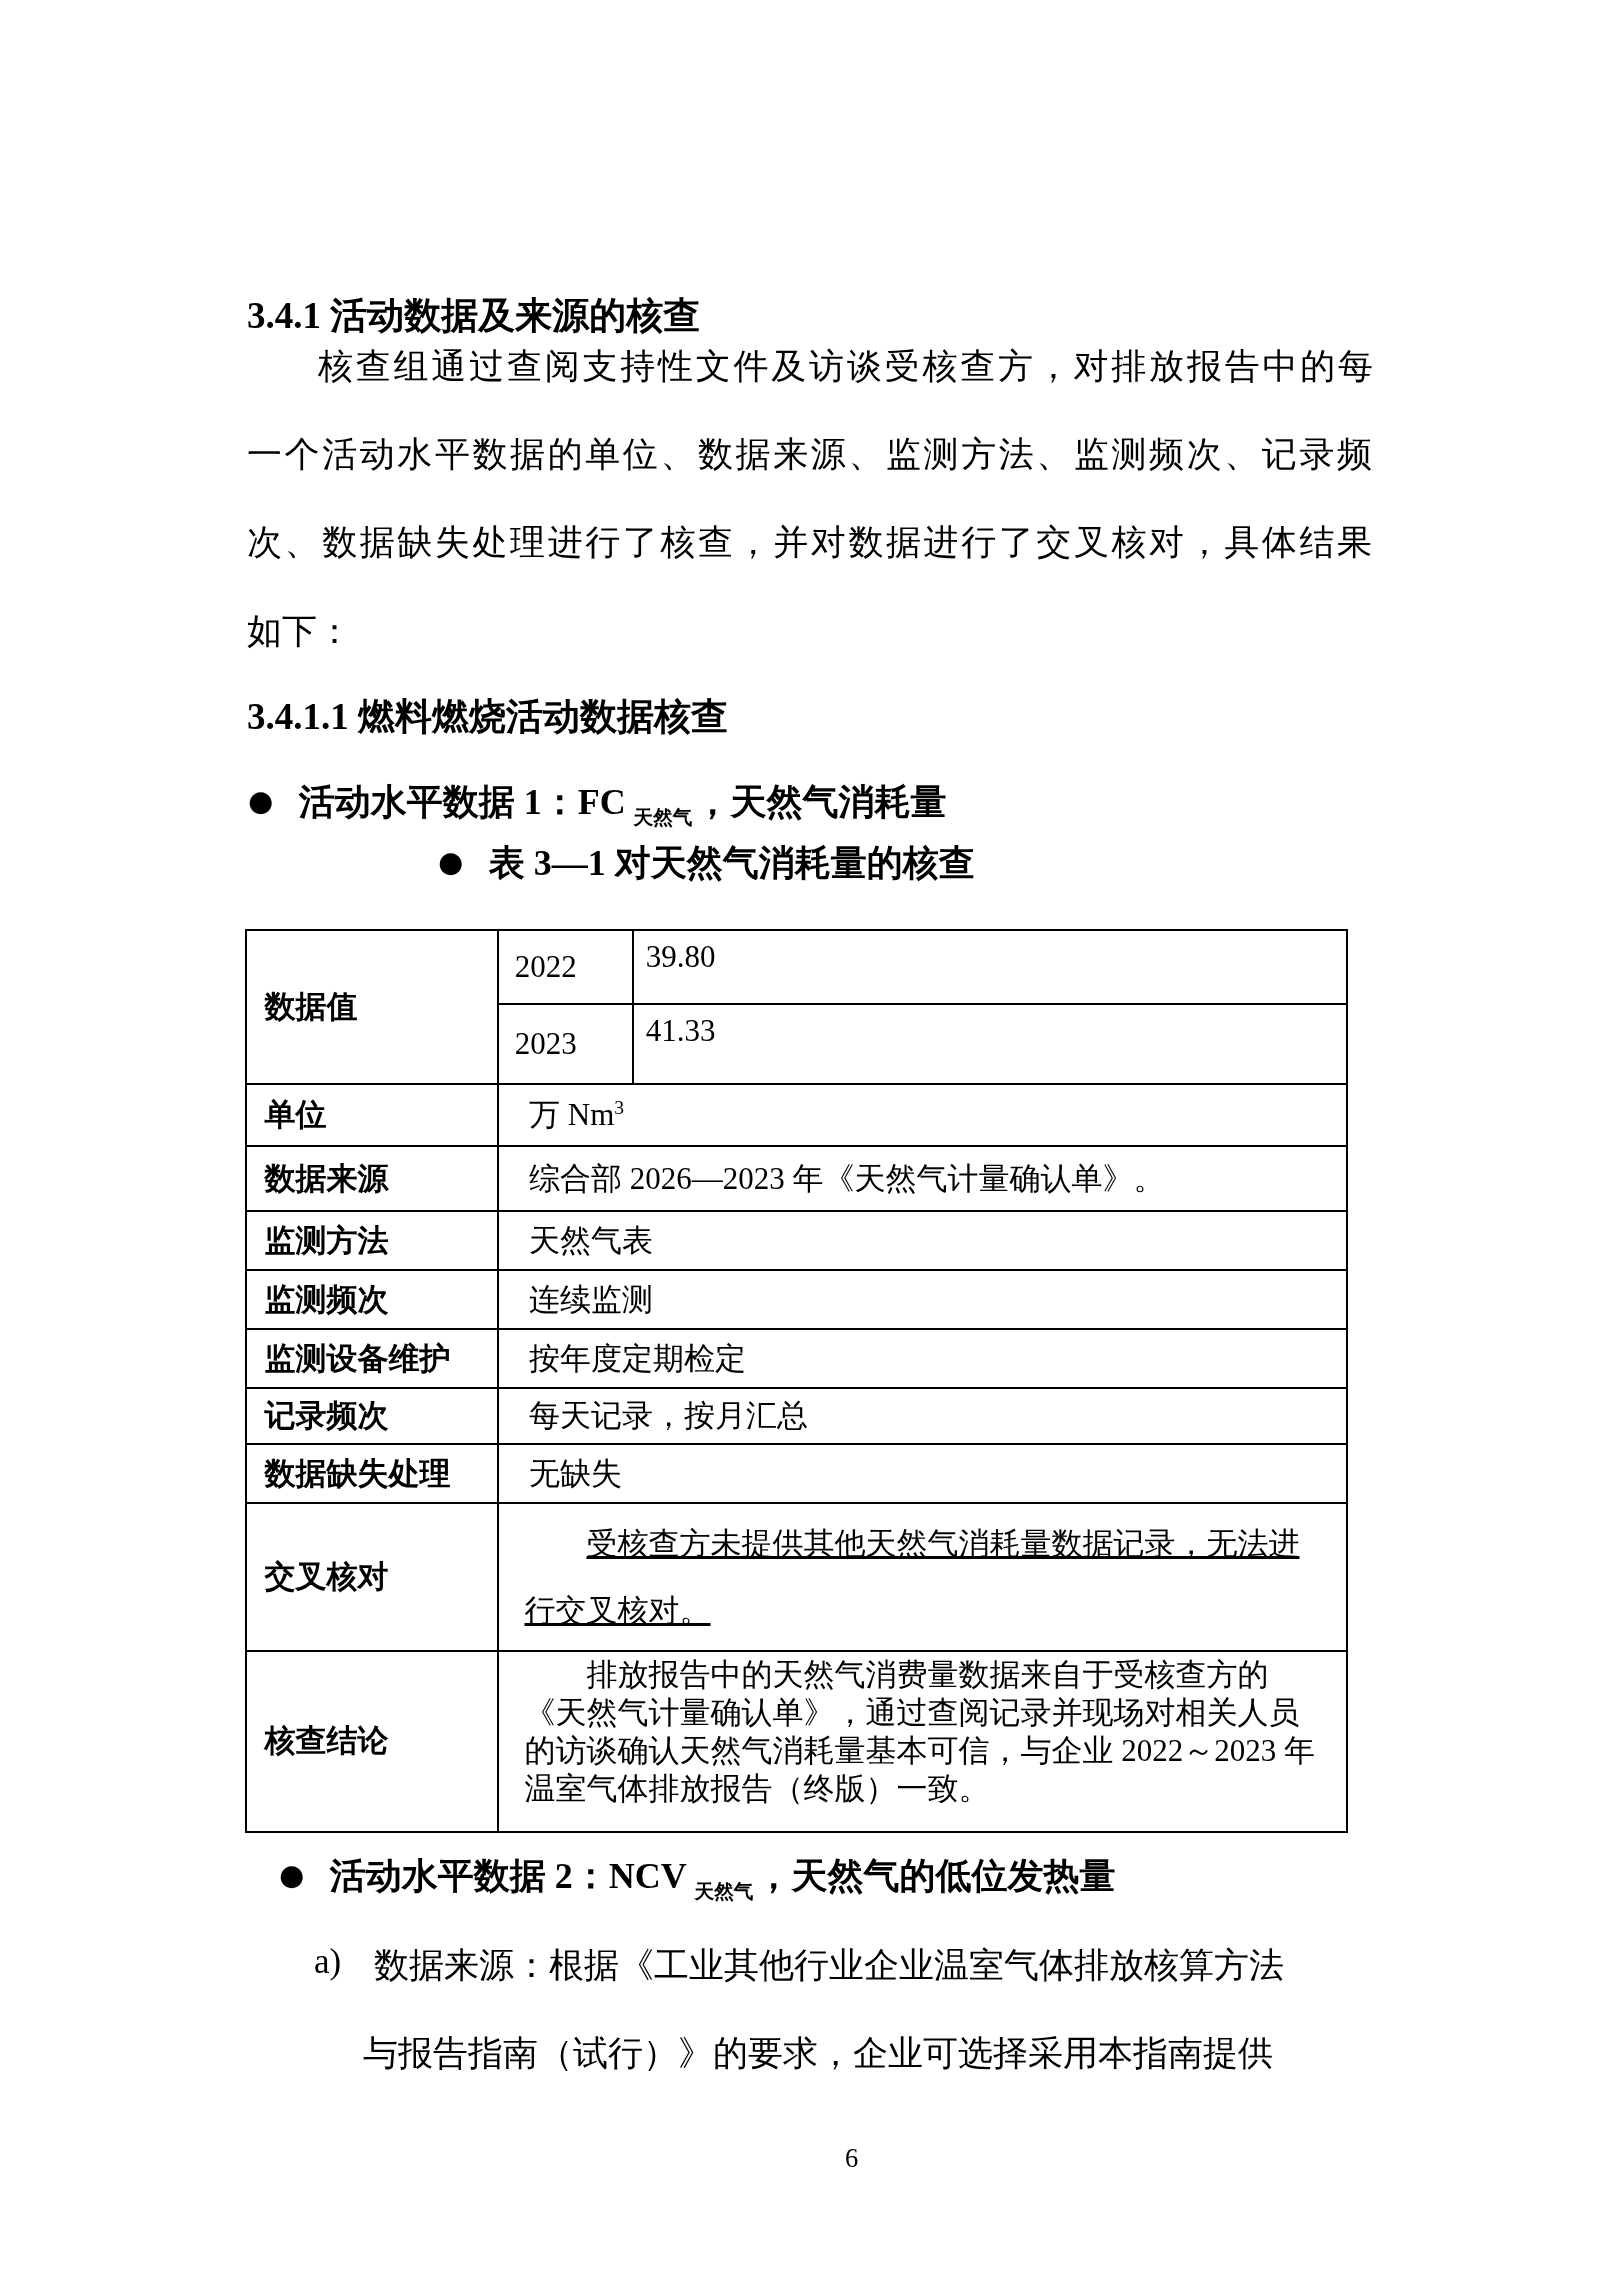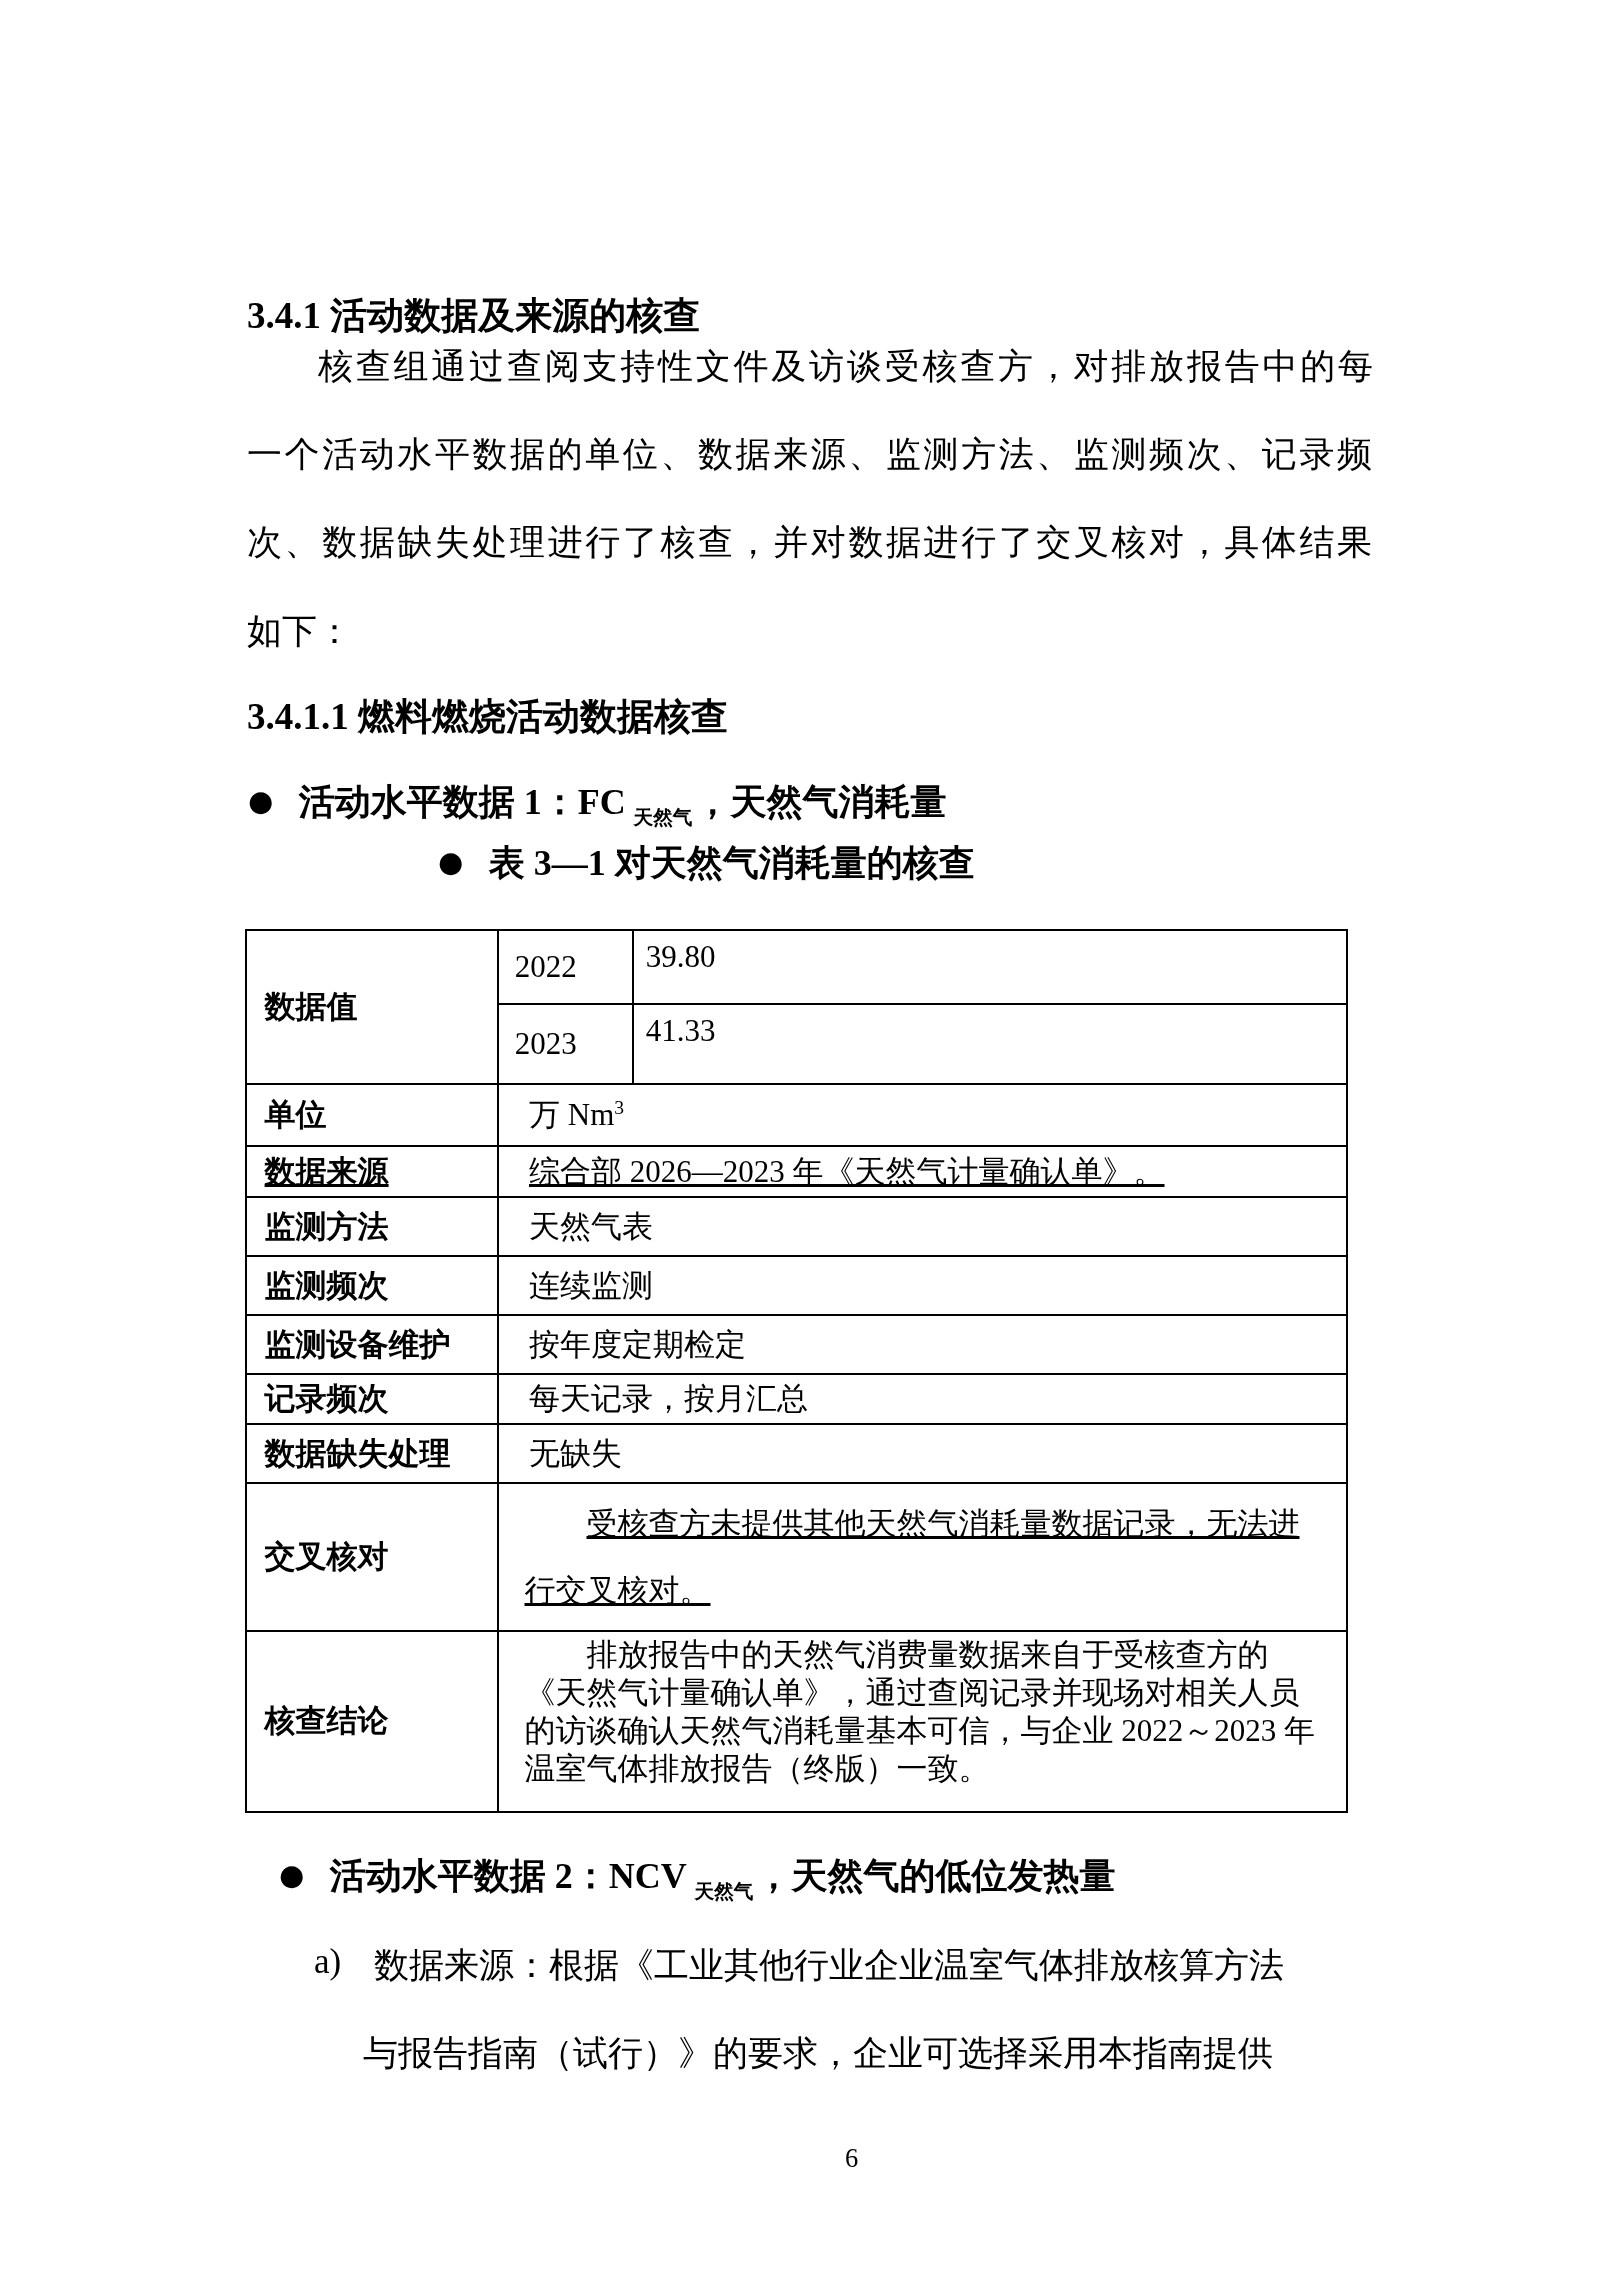--- a/index.html
+++ b/index.html
@@ -100,37 +100,37 @@
       <td class="vtop">39.80</td>
     </tr>
     <tr style="height:80px;">
       <td class="year">2023</td>
       <td class="vtop">41.33</td>
     </tr>
     <tr style="height:62px;">
       <td class="lab">单位</td>
       <td class="val" colspan="2"><span>万 Nm</span><sup class="u3">3</sup></td>
     </tr>
-    <tr style="height:51px;text-decoration:underline;">
+    <tr style="height:65px;">
       <td class="lab">数据来源</td>
       <td class="val" colspan="2">综合部 2026—2023 年《天然气计量确认单》。</td>
     </tr>
     <tr style="height:59px;">
       <td class="lab">监测方法</td>
       <td class="val" colspan="2">天然气表</td>
     </tr>
     <tr style="height:59px;">
       <td class="lab">监测频次</td>
       <td class="val" colspan="2">连续监测</td>
     </tr>
     <tr style="height:59px;">
       <td class="lab">监测设备维护</td>
       <td class="val" colspan="2">按年度定期检定</td>
     </tr>
-    <tr style="height:50px;">
+    <tr style="height:56px;">
       <td class="lab">记录频次</td>
       <td class="val" colspan="2">每天记录，按月汇总</td>
     </tr>
     <tr style="height:59px;">
       <td class="lab">数据缺失处理</td>
       <td class="val" colspan="2">无缺失</td>
     </tr>
     <tr style="height:115px;">
       <td class="lab">交叉核对</td>
       <td class="wrapcell" colspan="2">受核查方未提供其他天然气消耗量数据记录，无法进行交叉核对。</td>

